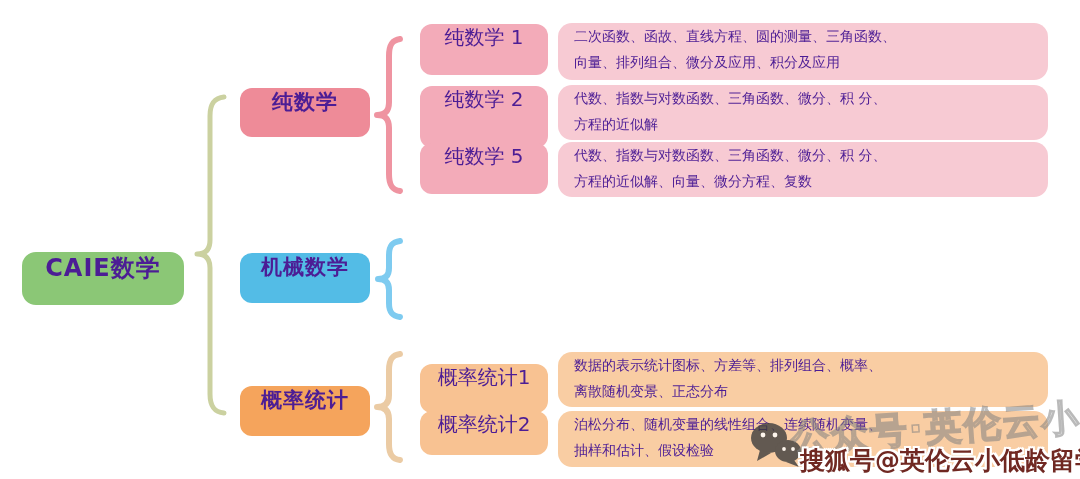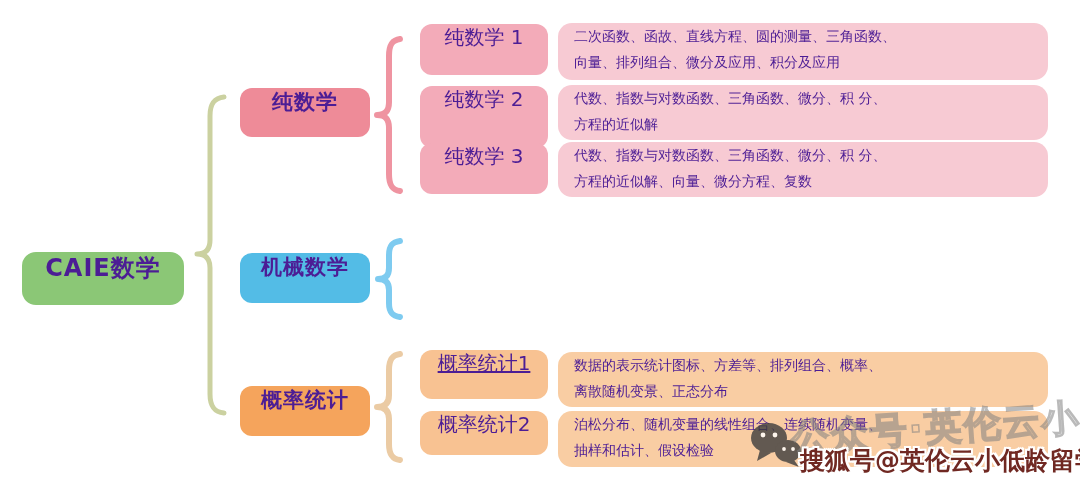--- a/index.html
+++ b/index.html
@@ -21,21 +21,21 @@
   .branch-stat{left:240px;top:386px;height:50px;background:#f5a45c;}
   
   .sub-box{left:420px;width:128px;border-radius:12px;font-size:20px;}
   .sub-pure{background:#f3abb9;}
   .sub-mech{background:#8dd1f1;}
   .sub-stat{background:#f8c292;}
   .sub-p1{top:24px;height:51px;}
   .sub-p2{top:86px;height:62px;}
   .sub-p3{top:143px;height:51px;}
   .sub-m1{top:250px;height:51px;}
-  .sub-s1{top:350px;height:49px;text-decoration:underline;}
+  .sub-s1{top:364px;height:49px;}
   .sub-s2{top:411px;height:44px;}
   
   .content-box{left:558px;width:490px;border-radius:14px;justify-content:flex-start;
     padding:0 16px;font-size:14px;line-height:26px;}
   .content-box .txt{white-space:pre-line;}
   .content-pure{background:#f7cad3;}
   .content-mech{background:#aedff5;}
   .content-stat{background:#f9cda3;}
   .con-p1{top:23px;height:57px;}
   .con-p2{top:85px;height:55px;}
@@ -88,21 +88,21 @@
   <svg class="brace brace-pure" width="32" height="158" viewBox="0 0 32 158">
     <path d="M 28 3 C 20 4, 17 9, 17 20 L 17 66 C 17 74, 14 79, 5 79 C 14 79, 17 84, 17 92 L 17 138 C 17 149, 20 154, 28 155"></path>
   </svg>
   <div class="node sub-box sub-pure sub-p1">
     <span>纯数学 1</span>
   </div>
   <div class="node sub-box sub-pure sub-p2">
     <span>纯数学 2</span>
   </div>
   <div class="node sub-box sub-pure sub-p3">
-    <span>纯数学 3</span>
+    <span>纯数学 5</span>
   </div>
   <div class="node content-box content-pure con-p1">
     <span class="txt">二次函数、函故、直线方程、圆的测量、三角函数、
 向量、排列组合、微分及应用、积分及应用</span>
   </div>
   <div class="node content-box content-pure con-p2">
     <span class="txt">代数、指数与对数函数、三角函数、微分、积 分、
 方程的近似解</span>
   </div>
   <div class="node content-box content-pure con-p3">

